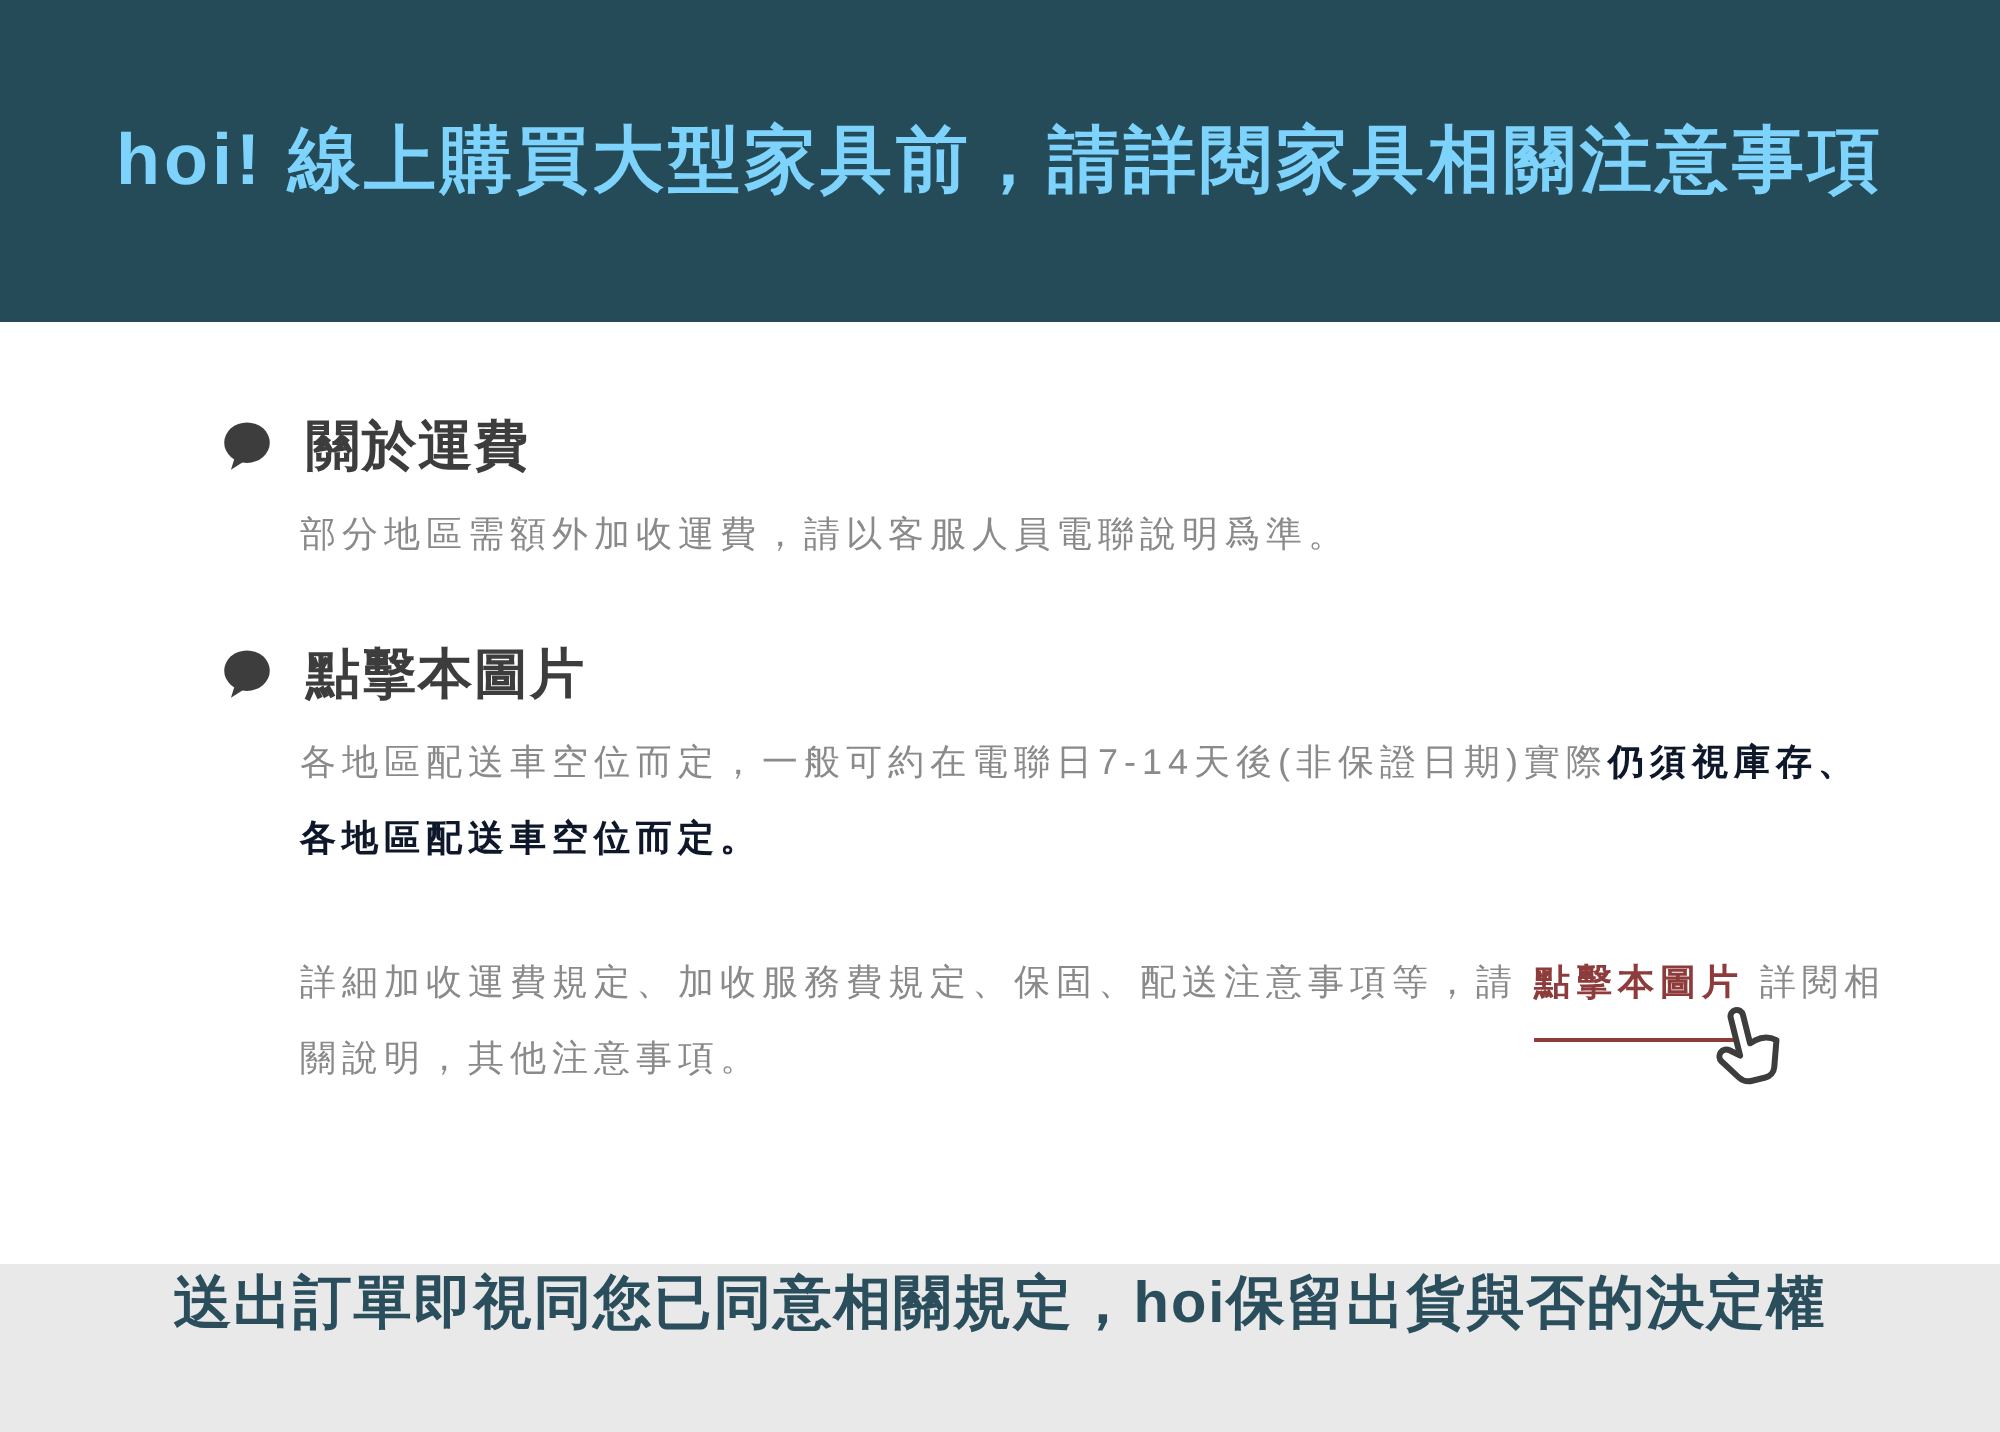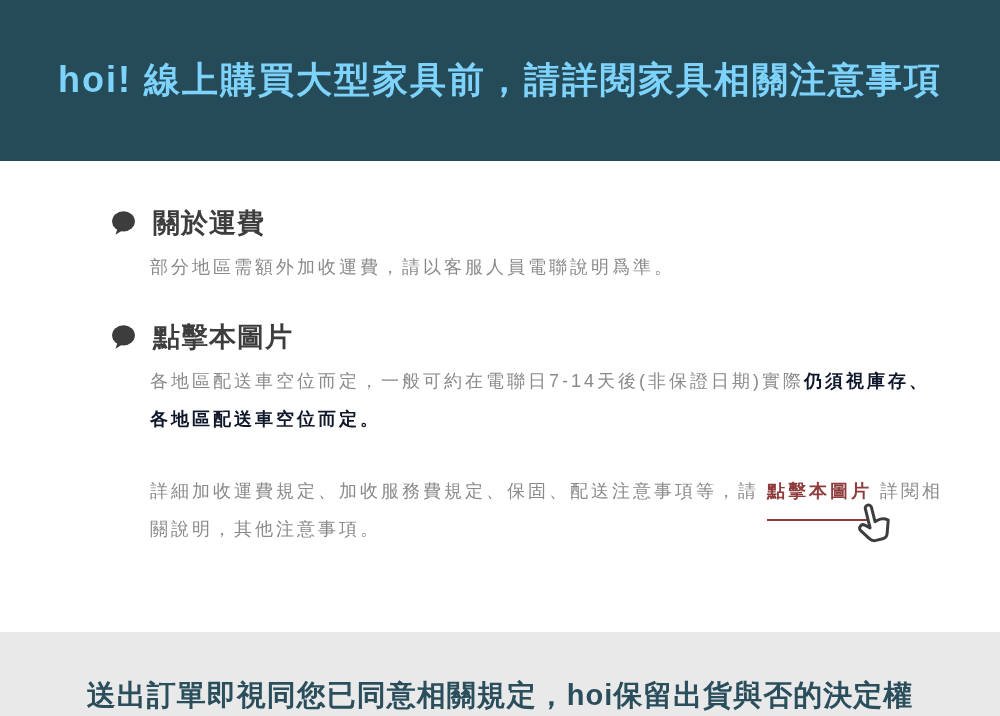--- a/index.html
+++ b/index.html
@@ -78,21 +78,21 @@
     top: 20px;
     pointer-events: none;
   }
   
   .footer {
     position: absolute;
     left: 0; right: 0; bottom: 0;
     height: 84px;
     background: #e9e9e9;
     display: flex;
-    align-items: flex-end;
+    align-items: flex-start;
     justify-content: center;
   }
   .footer-text {
     color: #2a4e5c;
     font-size: 29px;
     font-weight: 700;
     letter-spacing: 1px;
     white-space: nowrap;
   }
 </style>

